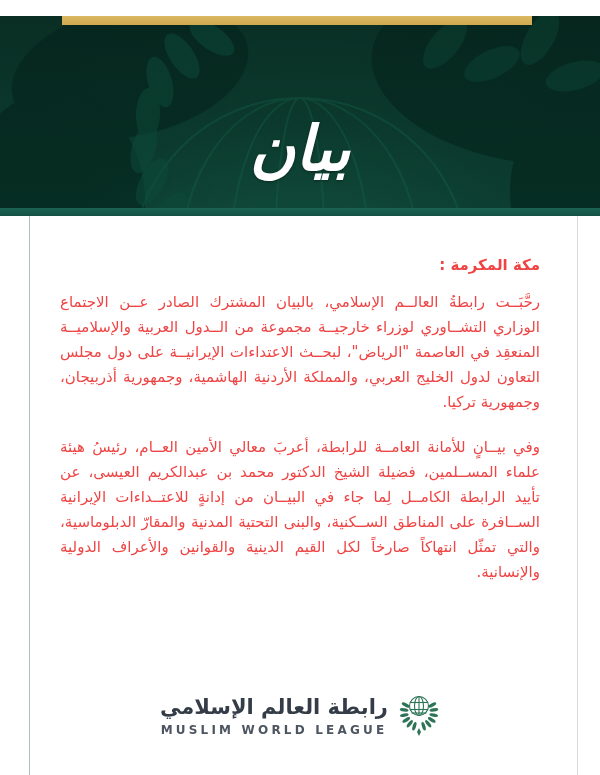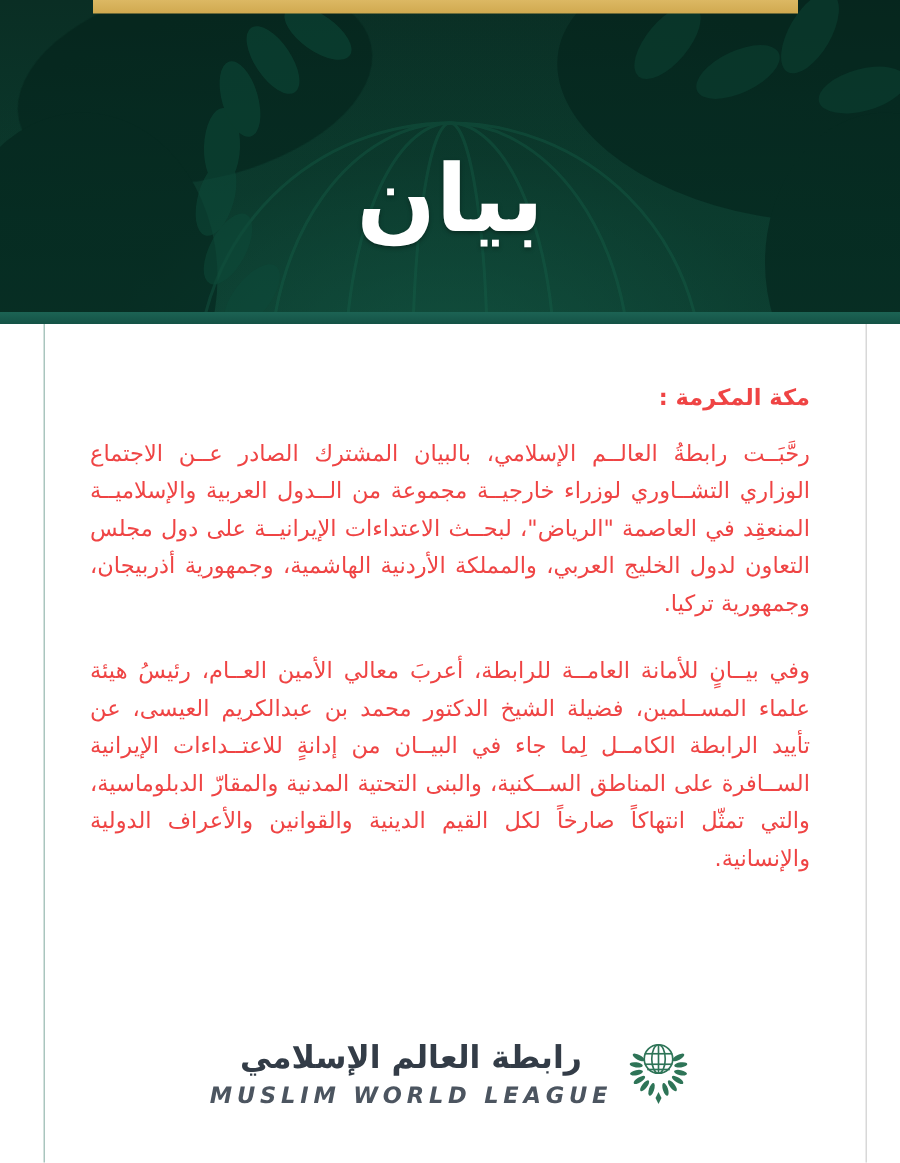--- a/index.html
+++ b/index.html
@@ -2,25 +2,26 @@
 <html lang="ar"><head>
 <meta charset="utf-8">
 <style>
   html,body{margin:0;padding:0;}
   body{
     width:600px;height:775px;overflow:hidden;background:#ffffff;
     font-family:"DejaVu Sans",sans-serif;position:relative;
   }
   
   .header{
-    position:absolute;top:0;left:0;width:600px;height:258px;
+    position:absolute;top:16px;left:0;width:600px;height:258px;
     background:
       radial-gradient(ellipse 420px 260px at 50% 95%, rgba(22,92,72,.55) 0%, rgba(13,62,48,.25) 55%, rgba(0,0,0,0) 100%),
       linear-gradient(180deg,#0a2e24 0%, #0b3a2d 55%, #0d4133 100%);
     overflow:hidden;
+    font-style:italic;
   }
   .header-decor{position:absolute;top:0;left:0;}
   .gold-bar{
     position:absolute;top:0;left:62px;width:470px;height:9px;
     background:linear-gradient(180deg,#dcb863 0%, #d0a94f 100%);
   }
   .bayan-title{
     position:absolute;top:96px;left:0;width:600px;
     text-align:center;color:#ffffff;font-size:62px;font-weight:bold;
     direction:rtl;letter-spacing:2px;
@@ -54,23 +55,22 @@
   
   .footer-logo{
     position:absolute;top:688px;left:0;width:600px;
     display:flex;justify-content:center;align-items:center;gap:10px;direction:ltr;
   }
   .logo-text-stack{display:flex;flex-direction:column;align-items:center;}
   .logo-arabic{
     font-size:21px;font-weight:bold;color:#333c47;direction:rtl;line-height:24px;
   }
   .logo-english{
-    font-size:15px;font-weight:bold;color:#4c5560;letter-spacing:3.2px;margin-top:4px;
+    font-size:12px;font-weight:bold;color:#4c5560;letter-spacing:3.2px;margin-top:4px;
     white-space:nowrap;
-    font-style:italic;
   }
 </style>
 </head>
 <body>
 
 <div class="header">
   <svg class="header-decor" width="600" height="208" viewBox="0 0 600 208">
 
     <g fill="#04211a" opacity="0.55">
       <ellipse cx="130" cy="55" rx="120" ry="65" transform="rotate(-12 130 55)"></ellipse>

